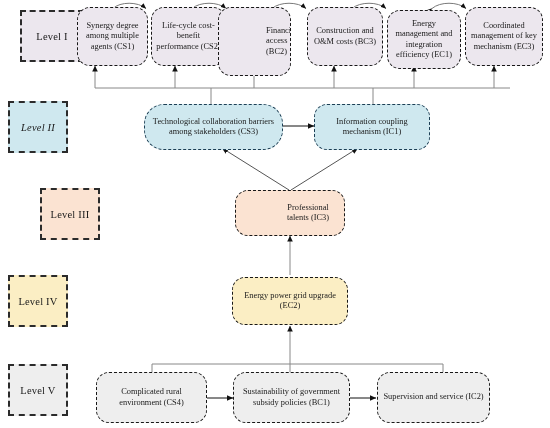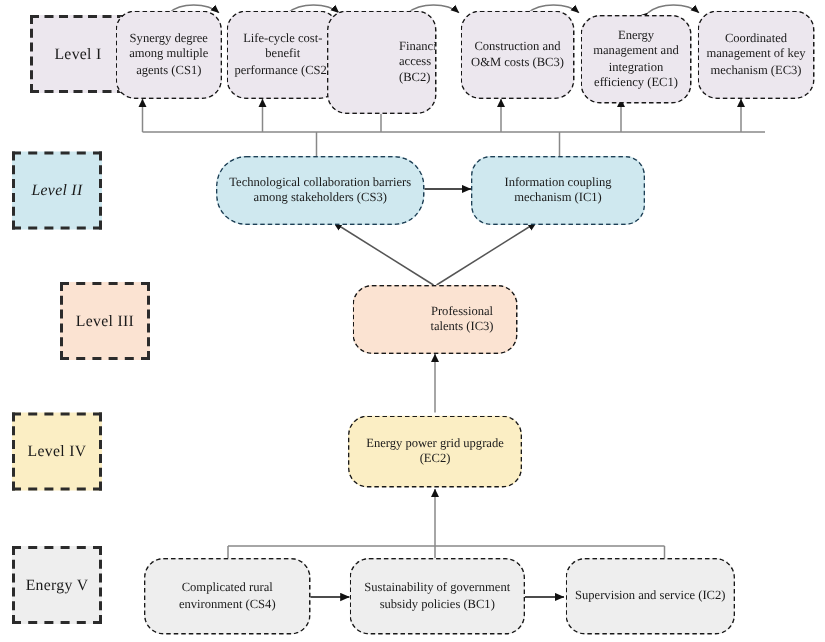--- a/index.html
+++ b/index.html
@@ -119,21 +119,21 @@
   <div class="level-chip c-l2" style="left:8px;top:101px;width:60px;height:52px;font-style:italic;">
     <span>Level II</span>
   </div>
   <div class="level-chip c-l3" style="left:8px;top:188px;width:60px;height:52px;margin-left:32px;">
     <span>Level III</span>
   </div>
   <div class="level-chip c-l4" style="left:8px;top:275px;width:60px;height:52px;">
     <span>Level IV</span>
   </div>
   <div class="level-chip c-l5" style="left:8px;top:364px;width:60px;height:52px;">
-    <span>Energy V</span>
+    <span>Level V</span>
   </div>
 
   <div class="node c-l1" style="left:77px;top:7px;width:71px;height:59px;">
     <span>Synergy degree among multiple agents (CS1)</span>
   </div>
   <div class="node c-l1" style="left:151px;top:7px;width:75px;height:59px;justify-content:flex-end;">
     <span>Life-cycle cost-benefit performance (CS2)</span>
   </div>
   <div class="node c-l1" style="left:218px;top:7px;width:73px;height:69px;padding-left:47px;">
     <span>Financing access (BC2)</span>

